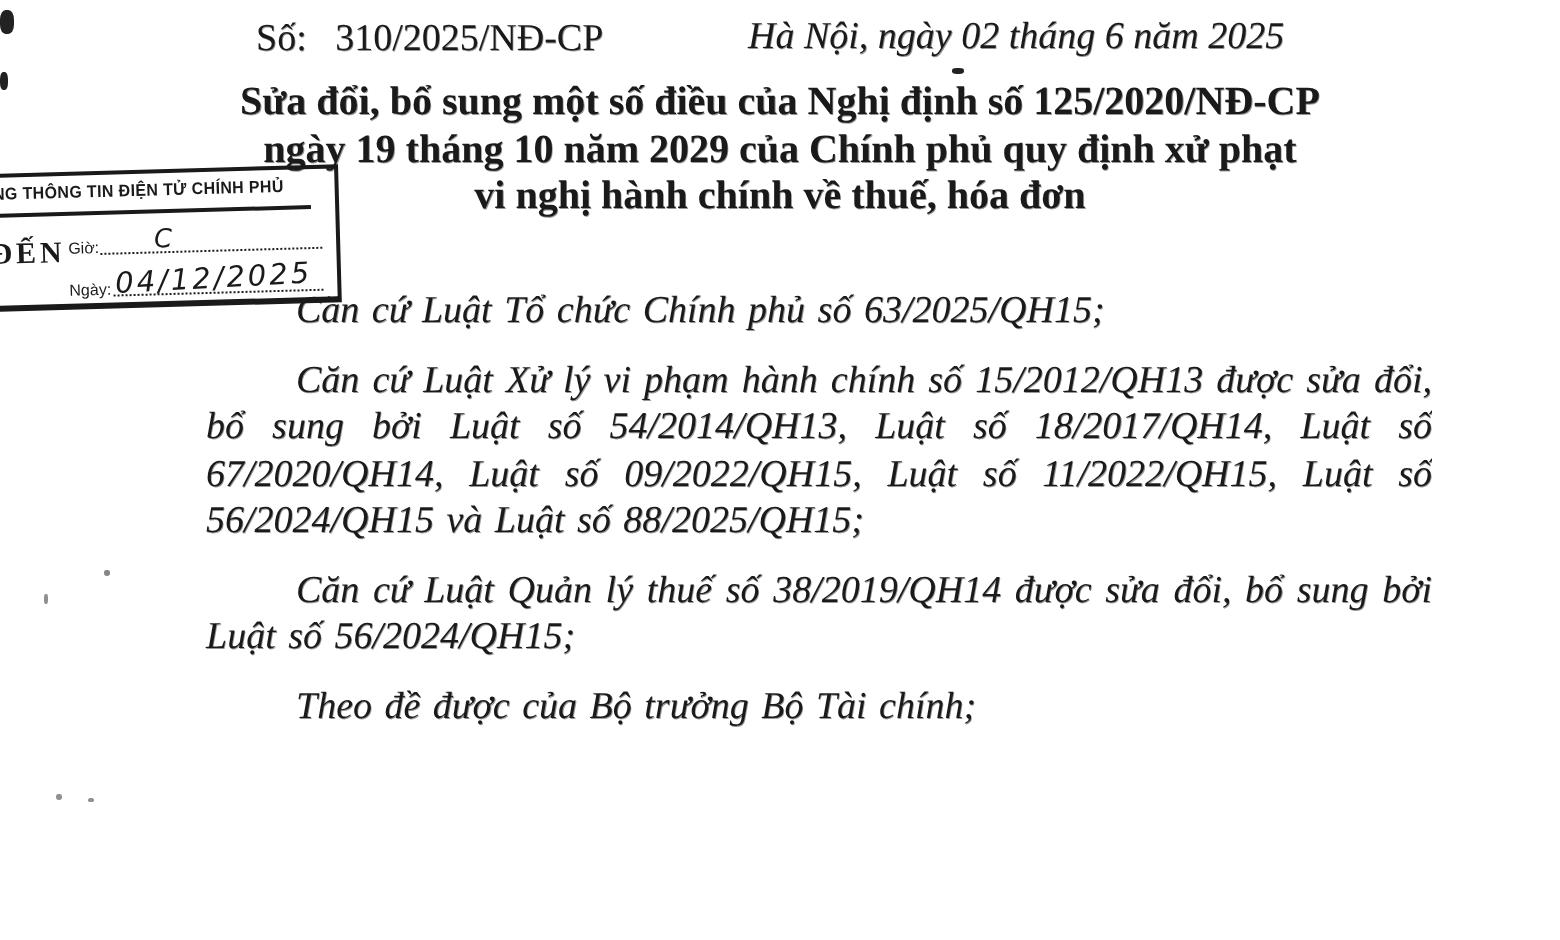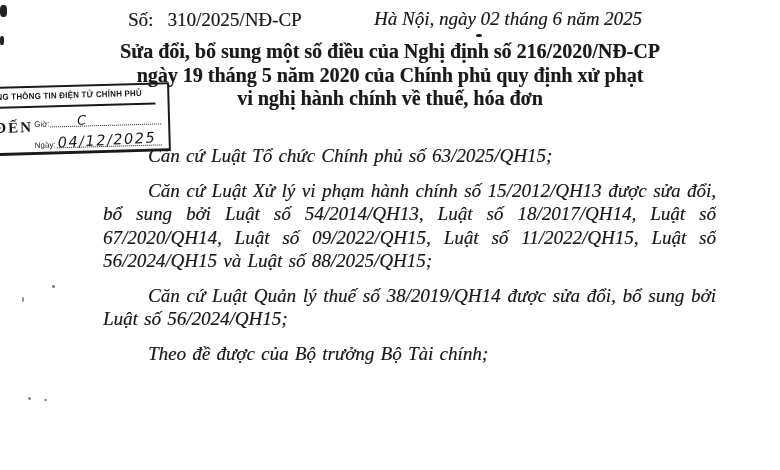--- a/index.html
+++ b/index.html
@@ -77,22 +77,22 @@
 </style>
 </head>
 <body>
 
 <div class="page">
 
   <div class="doc-number ink">Số:   310/2025/NĐ-CP</div>
   <div class="place-date ink">Hà Nội, ngày 02 tháng 6 năm 2025</div>
 
   <div class="title-block ink">
-    <div>Sửa đổi, bổ sung một số điều của Nghị định số 216/2020/NĐ-CP</div>
-    <div>ngày 19 tháng 5 năm 2020 của Chính phủ quy định xử phạt</div>
+    <div>Sửa đổi, bổ sung một số điều của Nghị định số 125/2020/NĐ-CP</div>
+    <div>ngày 19 tháng 10 năm 2029 của Chính phủ quy định xử phạt</div>
     <div>vi nghị hành chính về thuế, hóa đơn</div>
   </div>
 
   <div class="stamp">
     <div class="stamp-agency">CỔNG THÔNG TIN ĐIỆN TỬ CHÍNH PHỦ</div>
     <div class="stamp-body">
       <div class="stamp-den">ĐẾN</div>
       <div class="stamp-fields">
         <div class="stamp-row">
           <span class="stamp-label">Giờ:</span>

